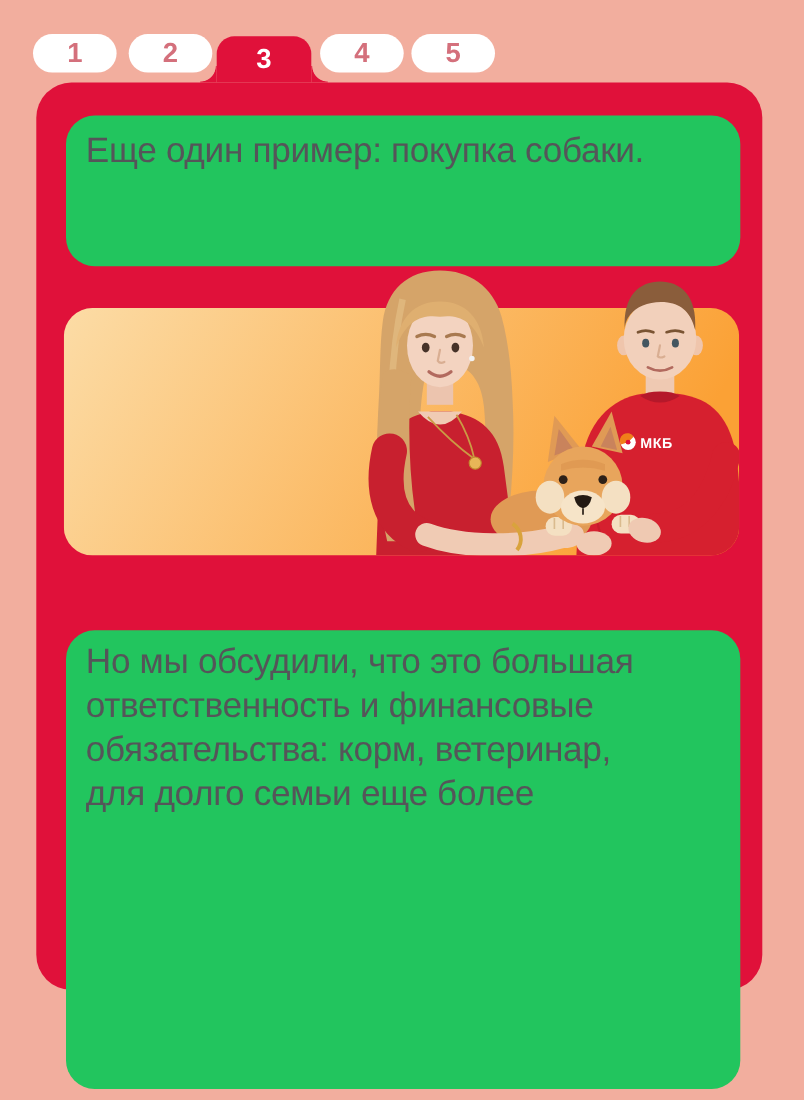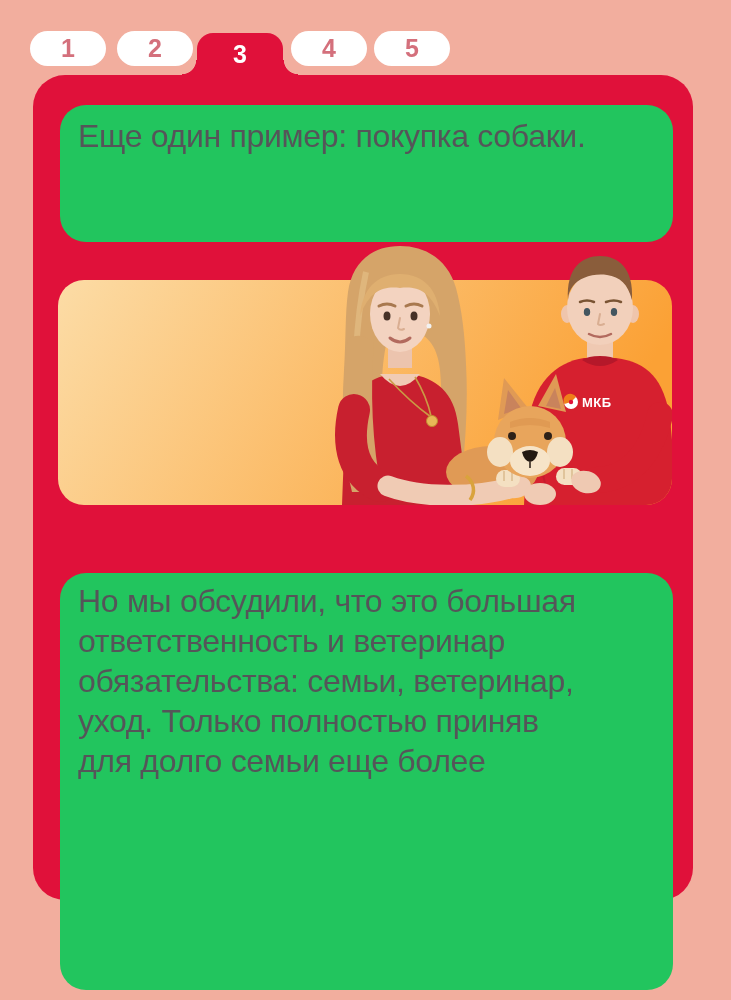--- a/index.html
+++ b/index.html
@@ -159,19 +159,18 @@
         <path d="M472 232 L472 238" stroke="#241A12" stroke-width="1.5"></path>
 
         <ellipse cx="528" cy="252" rx="15" ry="11" fill="#EFC9B2" transform="rotate(15 528 252)"></ellipse>
         <ellipse cx="482" cy="264" rx="16" ry="11" fill="#F0CBB4"></ellipse>
       </g>
     </g>
   </svg>
 
   <div class="textbox box2">
     <div class="line">Но мы обсудили, что это большая</div>
-    <div class="line">ответственность и ветеринар</div>
-    <div class="line">обязательства: семьи, ветеринар,</div>
-    <div class="line">уход. Только полностью приняв</div>
+    <div class="line">ответственность и финансовые</div>
+    <div class="line">обязательства: корм, ветеринар,</div>
     <div class="line">для долго семьи еще более</div>
   </div>
 
 </div>
 
 </body></html>

